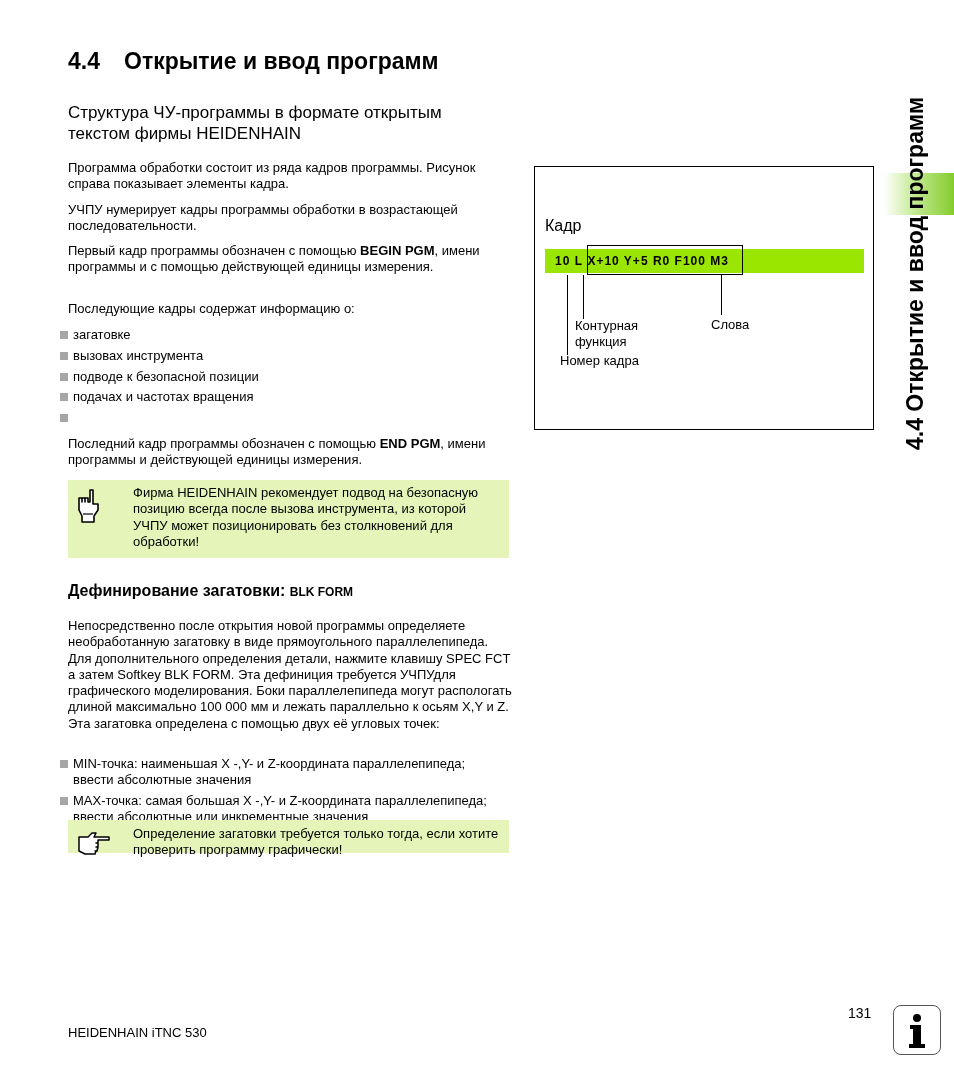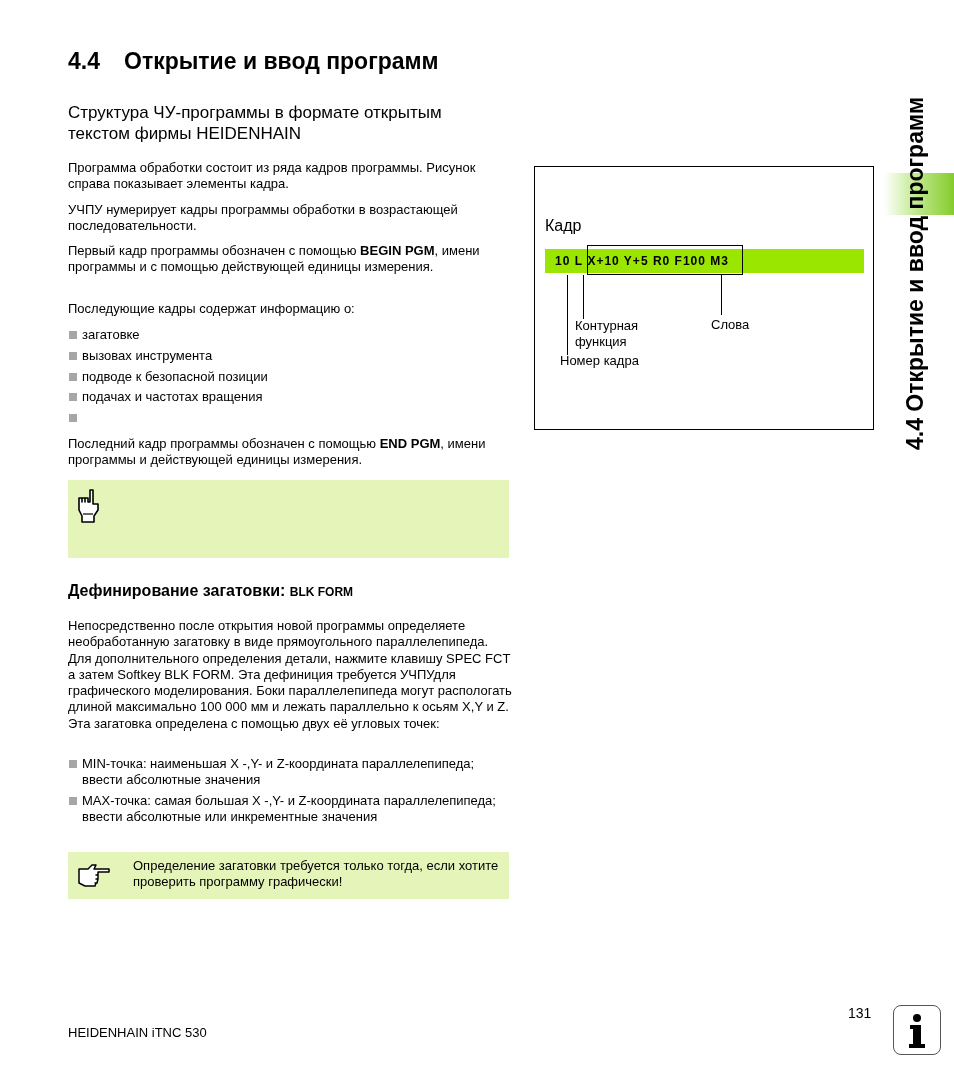--- a/index.html
+++ b/index.html
@@ -13,21 +13,21 @@
     .h1 { left: 68px; top: 48px; font-size: 23px; font-weight: bold; white-space: nowrap; }
     .h1 .num { display: inline-block; width: 56px; }
     .h2 { left: 68px; top: 102px; font-size: 17px; font-weight: normal; line-height: 21px; width: 440px; }
     .h3 { left: 68px; top: 582px; font-size: 16px; font-weight: bold; white-space: nowrap; }
     .h3 .small { font-size: 12px; }
 
     
     .p { left: 68px; width: 445px; font-size: 13px; line-height: 16.3px; }
     .p b { font-weight: bold; }
 
-    .bul { left: 68px; font-size: 13px; line-height: 16.3px; width: 445px; padding-left: 14px; box-sizing: border-box; }
+    .bul { left: 59px; font-size: 13px; line-height: 16.3px; width: 445px; padding-left: 14px; box-sizing: border-box; }
     .bul .sq {
       position: absolute; left: 1px; top: 4px; width: 8px; height: 8px; background: #a6a6a6;
     }
 
     
     .note { left: 68px; width: 441px; background: #e5f5b9; }
     .note .txt { position: absolute; left: 65px; font-size: 13px; line-height: 16.3px; width: 370px; }
     .note .ico { position: absolute; left: 8px; }
 
     
@@ -88,31 +88,32 @@
   <span>Последний кадр программы обозначен с помощью </span><b>END PGM</b><span>, имени программы и действующей единицы измерения.</span>
 </div>
 
 <div class="abs note" style="top:480px; height:78px;">
   <span class="ico" style="top:8px;">
     <svg width="30" height="36" viewBox="0 0 30 36">
       <path d="M14 2 L17 2 L17 16 L22 16 L22 22 L18 28 L18 34 L6 34 L6 28 L3 22 L3 10 L6 10 L6 14 L6 10 L9 10 L9 14 L9 10 L12 10 L12 14 L14 14 Z" fill="#fff" stroke="#000" stroke-width="1.6" stroke-linejoin="round"></path>
       <line x1="7" y1="26" x2="17" y2="26" stroke="#000" stroke-width="1.2"></line>
     </svg>
   </span>
+  <div class="txt" style="top:5px;">Фирма HEIDENHAIN рекомендует подвод на безопасную позицию всегда после вызова инструмента, из которой УЧПУ может позиционировать без столкновений для обработки!</div>
 </div>
 
 <div class="abs h3">
   <span>Дефинирование загатовки: </span><span class="small">BLK FORM</span>
 </div>
 <div class="abs p" style="top:618px;">Непосредственно после открытия новой программы определяете необработанную загатовку в виде прямоугольного параллелепипеда. Для дополнительного определения детали, нажмите клавишу SPEC FCT а затем Softkey BLK FORM. Эта дефиниция требуется УЧПУдля графического моделирования. Боки параллелепипеда могут распологать длиной максимально 100 000 мм и лежать параллельно к осьям X,Y и Z. Эта загатовка определена с помощью двух её угловых точек:</div>
 
 <div class="abs bul" style="top:756px;"><span class="sq"></span><span>MIN-точка: наименьшая X -,Y- и Z-координата параллелепипеда; ввести абсолютные значения</span></div>
 <div class="abs bul" style="top:793px;"><span class="sq"></span><span>MAX-точка: самая большая X -,Y- и Z-координата параллелепипеда; ввести абсолютные или инкрементные значения</span></div>
 
-<div class="abs note" style="top:852px; height:47px;">
+<div class="abs note" style="top:820px; height:33px;">
   <span class="ico" style="top:9px;">
     <svg width="36" height="28" viewBox="0 0 36 28">
       <path d="M3 8 L12 8 L16 4 L20 4 L18 8 L33 8 L33 11 L22 11 L22 14 L20 14 L22 14 L22 18 L20 18 L22 18 L21 22 L19 22 L20 22 L19 25 L9 25 L3 22 Z" fill="#fff" stroke="#000" stroke-width="1.5" stroke-linejoin="round"></path>
     </svg>
   </span>
   <div class="txt" style="top:6px;">Определение загатовки требуется только тогда, если хотите проверить программу графически!</div>
 </div>
 
 <div class="abs fig">
   <div class="kadr">Кадр</div>

